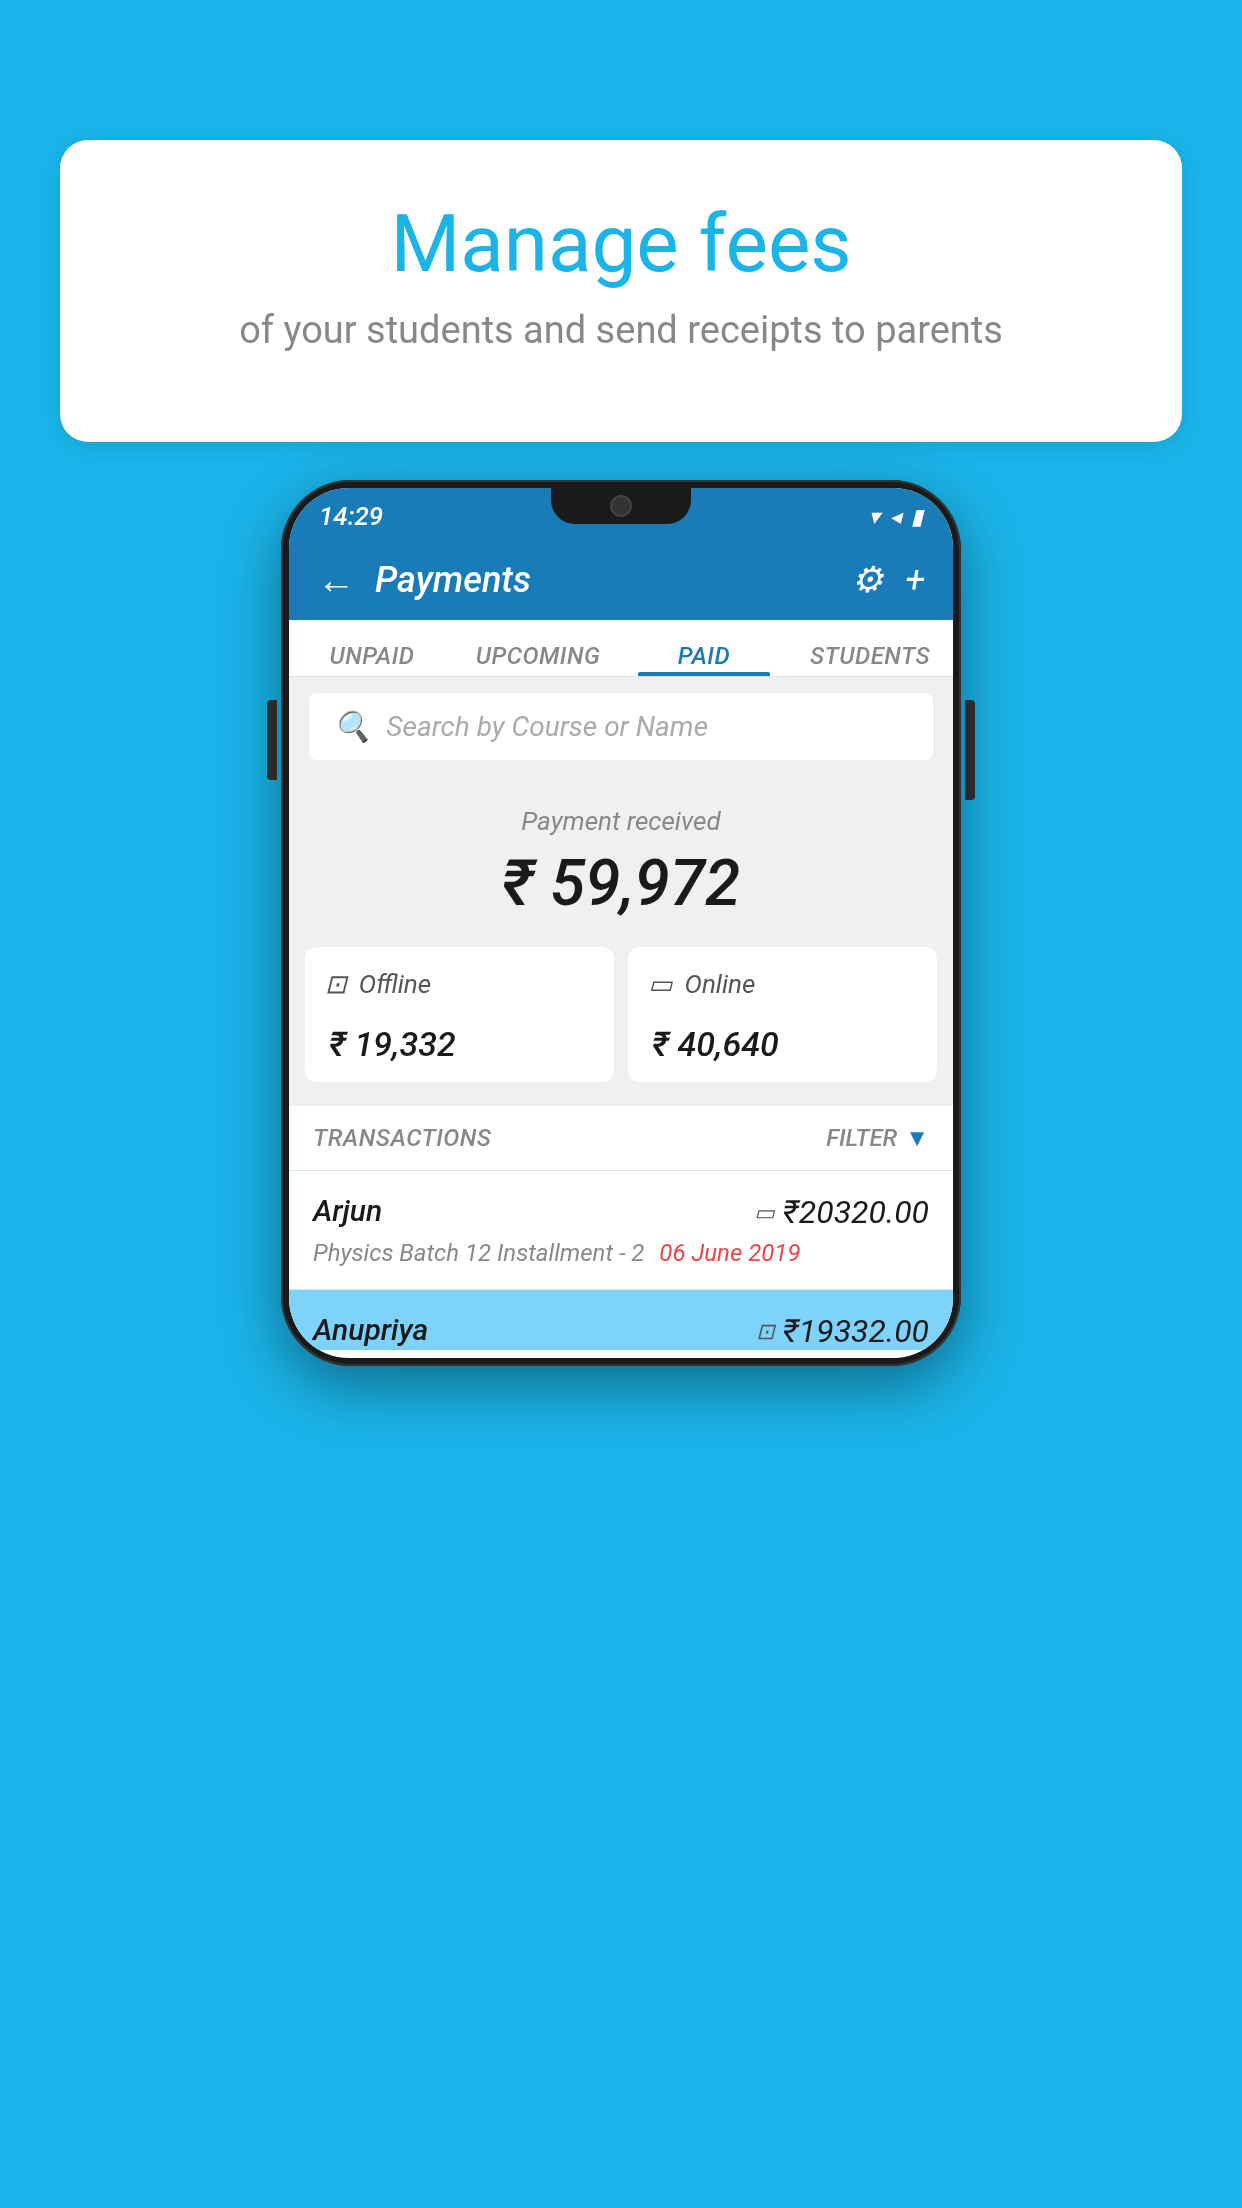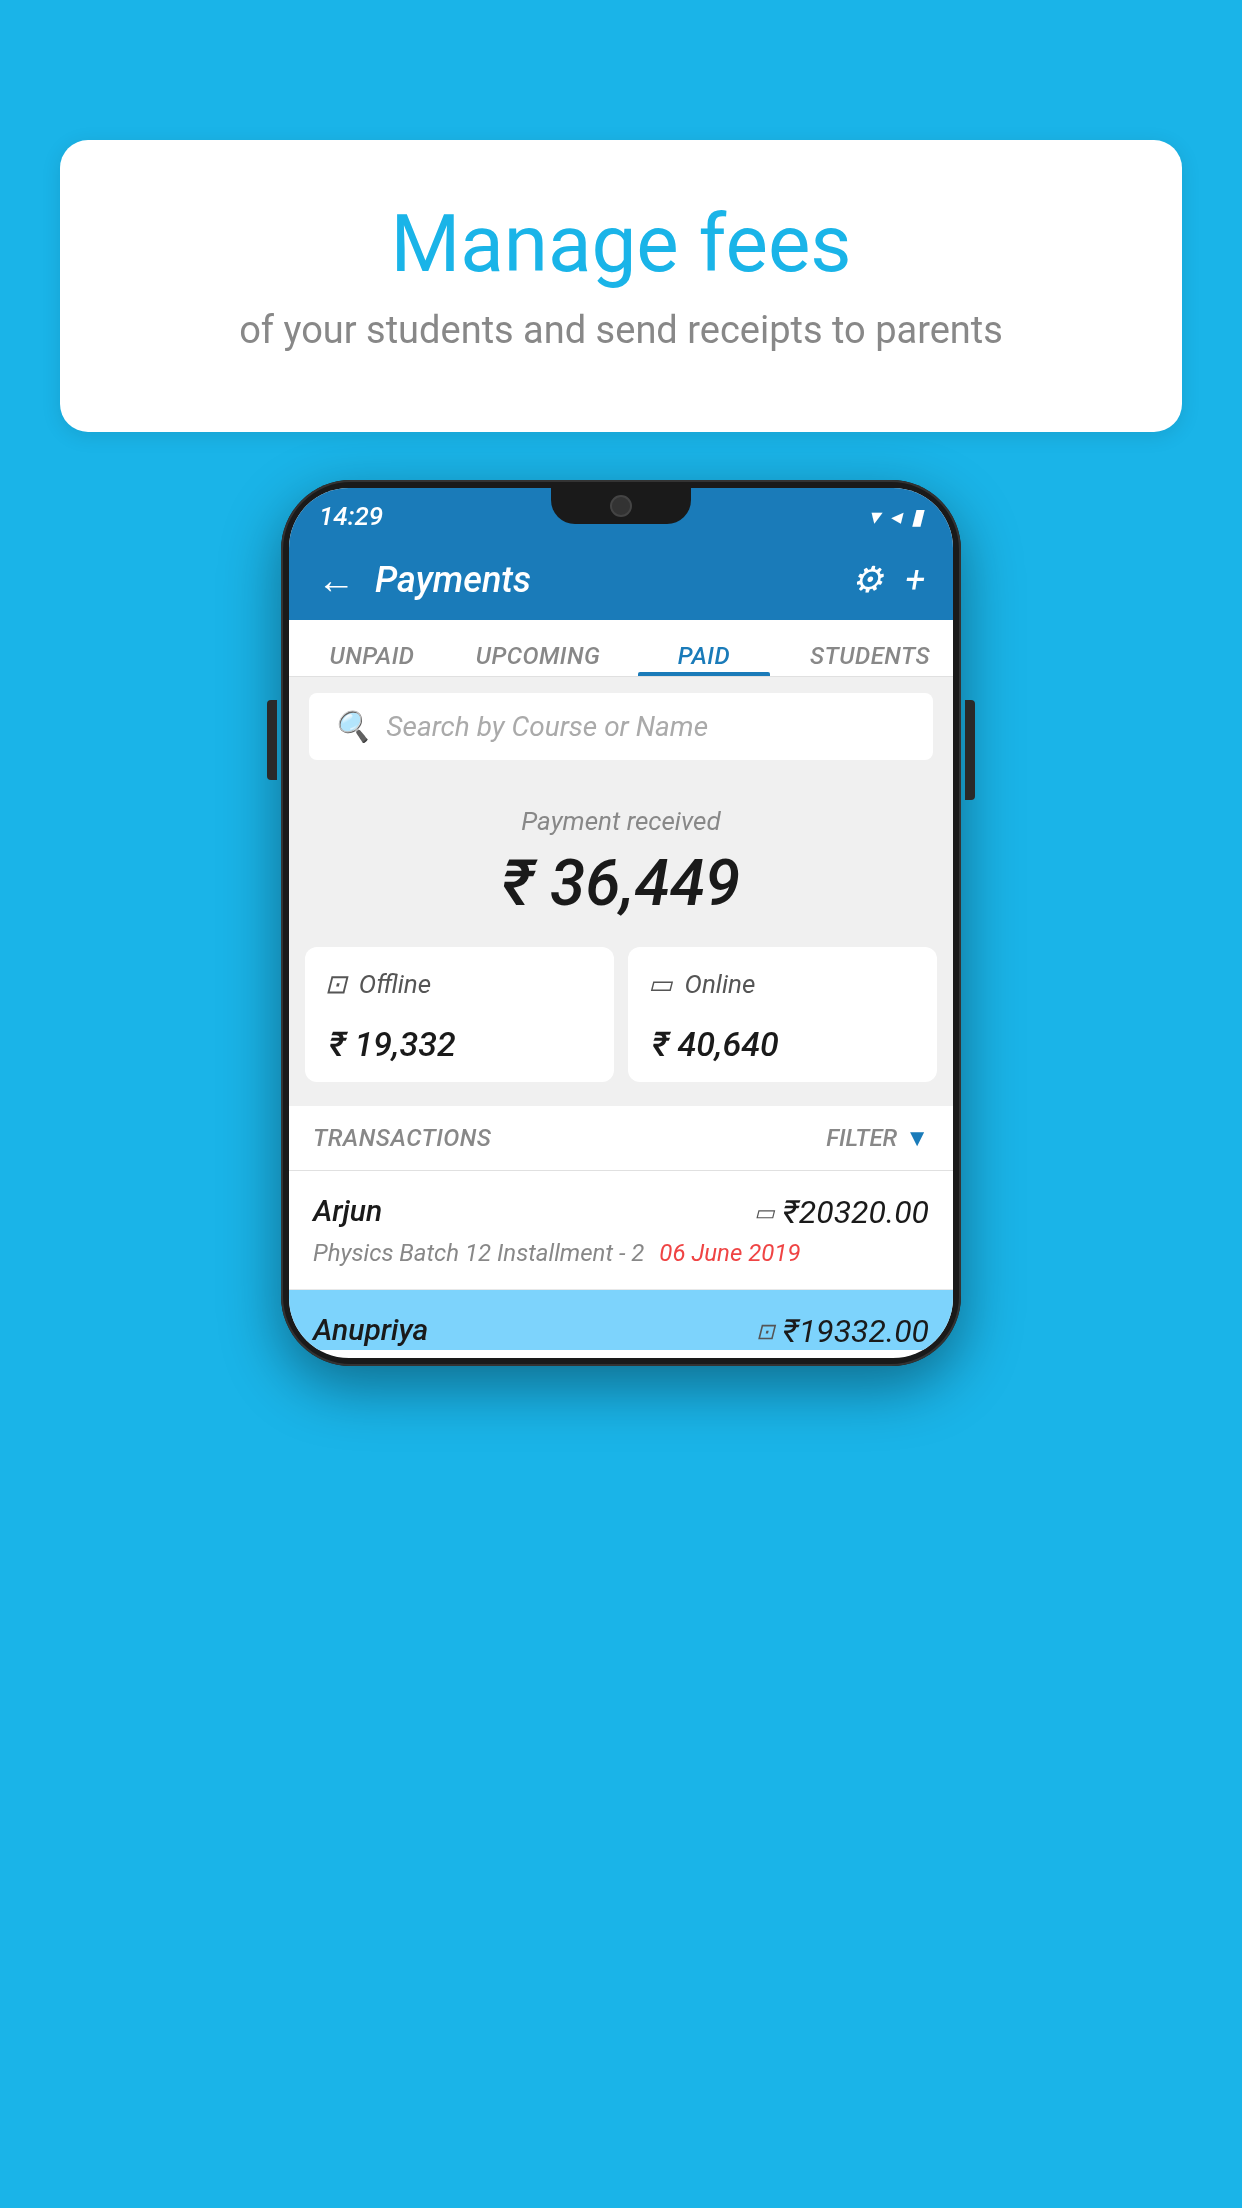--- a/index.html
+++ b/index.html
@@ -20,21 +20,21 @@
       left: 60px;
       right: 60px;
       display: flex;
       flex-direction: column;
       align-items: center;
     }
 
     .speech-bubble {
       background: white;
       border-radius: 28px;
-      padding: 60px 60px 35px;
+      padding: 60px 60px 45px;
       text-align: center;
       width: 100%;
       box-shadow: 0 4px 20px rgba(0,0,0,0.1);
     }
 
     .speech-bubble::after {
       content: '';
       display: block;
       width: 0;
       height: 0;
@@ -448,21 +448,21 @@
 
       <div class="search-container">
         <div class="search-bar">
           <span class="search-icon-wrap">🔍</span>
           <span class="search-placeholder">Search by Course or Name</span>
         </div>
       </div>
 
       <div class="payment-summary">
         <div class="payment-label">Payment received</div>
-        <div class="payment-amount">₹ 36,449</div>
+        <div class="payment-amount">₹ 59,972</div>
       </div>
 
       <div class="payment-cards">
         <div class="payment-card">
           <div class="card-top">
             <span class="card-icon">⊡</span>
             <span class="card-type">Offline</span>
           </div>
           <div class="card-amount">₹ 19,332</div>
         </div>

